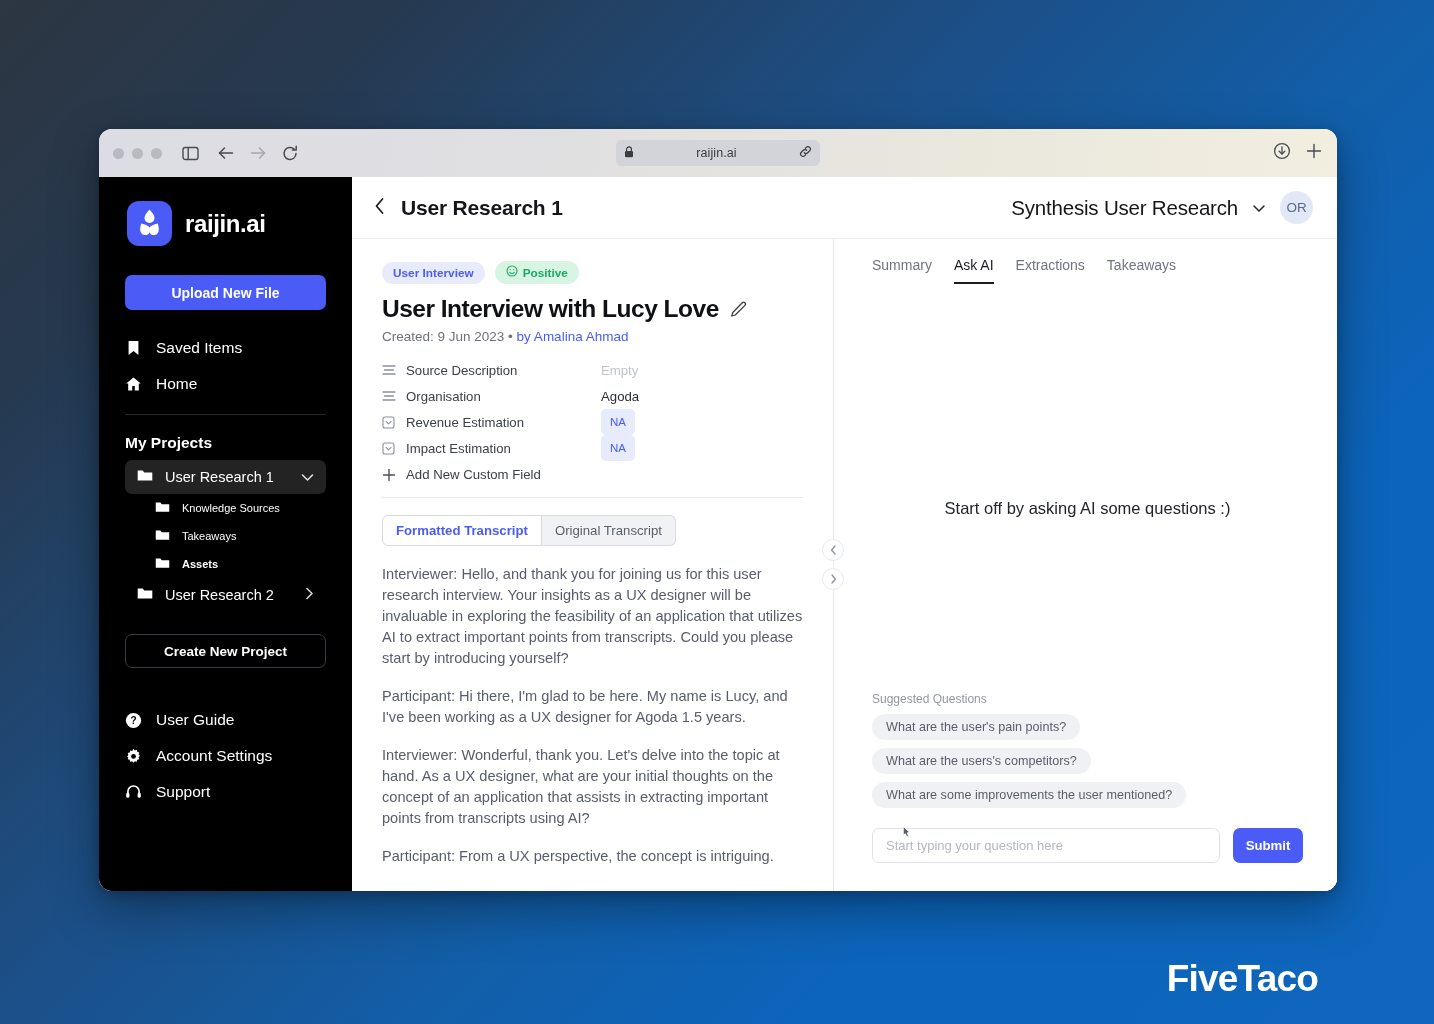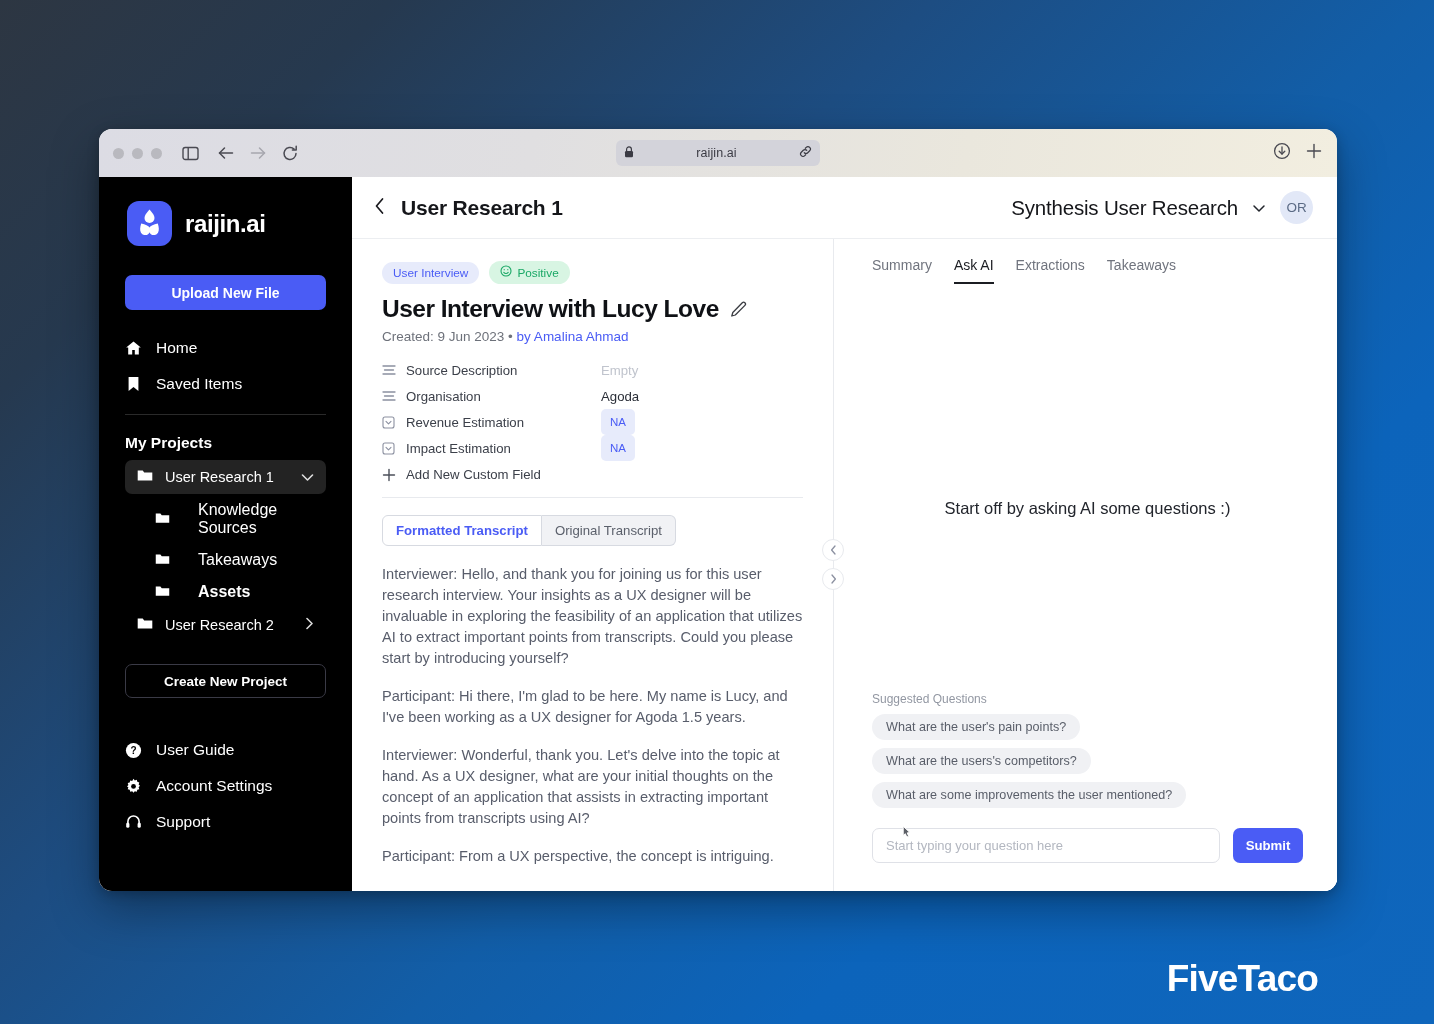--- a/index.html
+++ b/index.html
@@ -81,23 +81,23 @@
   .divider { height: 1px; background: #2a2a2a; margin: 12px 26px 0 26px; }
   .section-title { font-size: 15.5px; font-weight: 700; padding: 19px 26px 8px 26px; }
   .proj {
     display: flex; align-items: center; gap: 12px;
     margin: 0 26px; padding: 9px 12px; border-radius: 7px;
     font-size: 14.5px; cursor: pointer;
   }
   .proj.active { background: #232323; }
   .proj .chev { margin-left: auto; opacity: .85; }
   .subproj {
-    display: flex; align-items: center; gap: 28px;
+    display: flex; align-items: center; gap: 12px;
     margin: 0 26px; padding: 7px 12px 7px 30px;
-    font-size: 16px; cursor: pointer;
+    font-size: 11px; cursor: pointer;
   }
   .subproj.bold { font-weight: 700; }
   .create-btn {
     margin: 22px 26px 0 26px; height: 34px;
     border: 1px solid #3a3a46; border-radius: 7px;
     background: transparent; color: #fff;
     font-size: 13.5px; font-weight: 700; cursor: pointer;
     display: flex; align-items: center; justify-content: center;
     font-family: inherit;
   }
@@ -121,21 +121,21 @@
     font-size: 13.5px; display: flex; align-items: center; justify-content: center;
     cursor: pointer;
   }
 
   .panes { flex: 1; display: flex; min-height: 0; position: relative; }
 
   
   .left-pane { width: 481px; flex: 0 0 481px; padding: 22px 30px 0 30px; overflow: hidden; background:#fff; }
   .chips { display: flex; gap: 10px; align-items: center; }
   .chip {
-    font-size: 11.8px; font-weight: 400; border-radius: 999px; padding: 4px 11px;
+    font-size: 11.8px; font-weight: 700; border-radius: 999px; padding: 4px 11px;
   }
   .chip.interview { background: #e7ebfb; color: #4a5cf5; }
   .chip.positive { background: #d8f5e3; color: #1aa866; display: flex; align-items: center; gap: 5px; }
   .doc-title {
     display: flex; align-items: center; gap: 11px;
     margin-top: 11px;
     font-size: 24.5px; font-weight: 700; color: #0f1115; letter-spacing: -.5px;
   }
   .pencil { color: #3a3c42; cursor: pointer; display:flex; }
   .created { margin-top: 6px; font-size: 13.5px; color: #6d717a; }
@@ -307,33 +307,33 @@
           </svg>
         </div>
         <span class="brand-name">raijin.ai</span>
       </div>
 
       <button class="upload-btn">Upload New File</button>
 
       <div class="nav">
         <div class="nav-item">
           <span class="ico">
+            <svg width="13" height="16" viewBox="0 0 13 16" fill="#fff">
+                <path d="M1.6 1h9.8v14l-4.9-4-4.9 4z"></path>
+              </svg>
+          </span>
+          <span>Saved Items</span>
+        </div>
+        <div class="nav-item">
+          <span class="ico">
             <svg width="17" height="16" viewBox="0 0 17 16" fill="#fff">
                 <path d="M8.5 1.4 1.2 7.4h2v7.2h4V10h2.6v4.6h4V7.4h2z"></path>
               </svg>
           </span>
           <span>Home</span>
-        </div>
-        <div class="nav-item">
-          <span class="ico">
-            <svg width="13" height="16" viewBox="0 0 13 16" fill="#fff">
-                <path d="M1.6 1h9.8v14l-4.9-4-4.9 4z"></path>
-              </svg>
-          </span>
-          <span>Saved Items</span>
         </div>
       </div>
 
       <div class="divider"></div>
       <div class="section-title">My Projects</div>
 
       <div class="proj active">
         <span class="ico">
           <svg width="16" height="13" viewBox="0 0 16 13" fill="#fff">
               <path d="M.7 1.6h5l1.5 1.8h8.1v8.2H.7z"></path>

